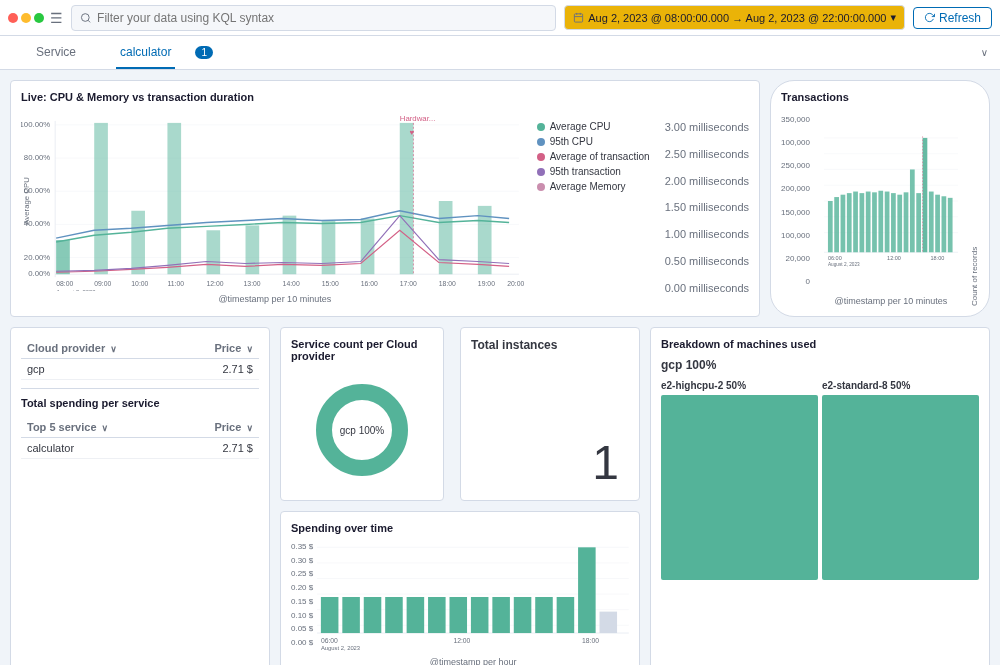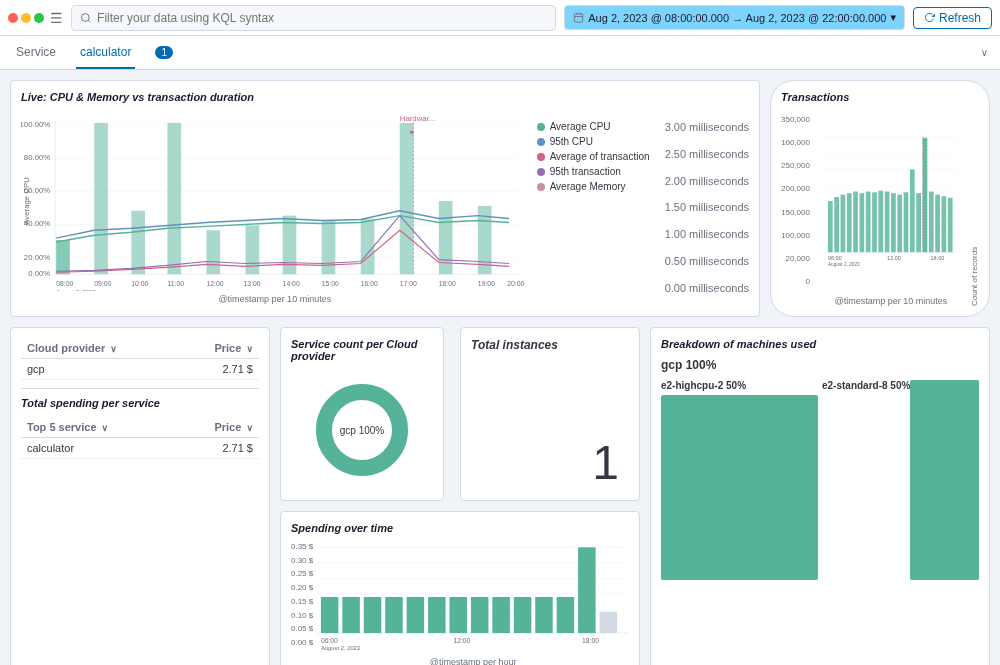--- a/index.html
+++ b/index.html
@@ -9,36 +9,36 @@
     .topbar { display: flex; align-items: center; background: #fff; border-bottom: 1px solid #d3dae6; padding: 4px 8px; gap: 8px; height: 36px; }
     .topbar-left { display: flex; align-items: center; gap: 6px; }
     .topbar-left .dots { display: flex; gap: 3px; }
     .dot { width: 10px; height: 10px; border-radius: 50%; }
     .dot-red { background: #ff5f57; }
     .dot-yellow { background: #febc2e; }
     .dot-green { background: #28c840; }
     .menu-icon { font-size: 14px; color: #69707d; cursor: pointer; }
     .search-box { flex: 1; display: flex; align-items: center; background: #f5f7fa; border: 1px solid #d3dae6; border-radius: 4px; padding: 3px 8px; gap: 6px; height: 26px; }
     .search-box input { border: none; background: transparent; font-size: 12px; width: 100%; outline: none; color: #69707d; }
-    .date-btn { display: flex; align-items: center; gap: 4px; border: 1px solid #d3dae6; border-radius: 4px; padding: 5px 8px; font-size: 11px; background: #7dd3fc; cursor: pointer; white-space: nowrap; }
+    .date-btn { display: flex; align-items: center; gap: 4px; border: 1px solid #d3dae6; border-radius: 4px; padding: 5px 8px; font-size: 11px; background: #eab308; cursor: pointer; white-space: nowrap; }
     .refresh-btn { display: flex; align-items: center; gap: 4px; border: 1px solid #006bb4; border-radius: 4px; padding: 3px 10px; font-size: 12px; background: #fff; color: #006bb4; cursor: pointer; }
 
     
     .tabbar { display: flex; align-items: center; background: #fff; border-bottom: 1px solid #d3dae6; padding: 0 12px; height: 34px; gap: 16px; }
-    .tab-item { padding: 8px 4px; font-size: 12px; color: #69707d; cursor: pointer; border-bottom: 2px solid transparent; }
+    .tab-item { padding: 8px 4px; font-size: 12px; color: #69707d; cursor: pointer; border-bottom: 2px solid transparent; margin-left: 20px; }
     .tab-item.active { color: #006bb4; border-bottom: 2px solid #006bb4; }
     .tab-badge { background: #006bb4; color: #fff; border-radius: 10px; padding: 1px 6px; font-size: 10px; margin-left: 4px; }
     .tab-chevron { font-size: 10px; color: #69707d; margin-left: auto; }
 
     
     .main { padding: 10px; display: flex; flex-direction: column; gap: 10px; background: #f0f4f9; }
 
     
     .card { background: #fff; border: 1px solid #d3dae6; border-radius: 4px; padding: 10px; }
-    .card-title { font-size: 11px; font-weight: 600; color: #1a1a2e; margin-bottom: 8px; font-style: italic; }
+    .card-title { font-size: 11px; font-weight: 600; color: #1a1a2e; margin-bottom: 8px; }
 
     
     .top-row { display: flex; gap: 10px; }
     .cpu-card { flex: 1; }
     .transactions-card { width: 220px; border-radius: 24px; }
 
     
     .cpu-chart-container { display: flex; gap: 8px; }
     .cpu-chart-left { flex: 1; min-width: 0; }
     .cpu-legend { display: flex; flex-direction: column; gap: 4px; font-size: 10px; color: #343741; min-width: 120px; padding-top: 10px; }
@@ -412,21 +412,21 @@
       <div class="card-title">Breakdown of machines used</div>
       <div class="breakdown-header gcp-label">
         <strong>gcp 100%</strong>
       </div>
 
       <div style="display:flex; gap:4px; margin-top:8px; height:200px;">
         <div style="flex:1; display:flex; flex-direction:column;">
           <div style="font-size:10px; font-weight:600; color:#343741; margin-bottom:4px;">e2-highcpu-2 50%</div>
           <div style="flex:1; background:#54b399; border-radius:2px;"></div>
         </div>
-        <div style="flex:1; display:flex; flex-direction:row;">
+        <div style="flex:1; display:flex; flex-direction:column;">
           <div style="font-size:10px; font-weight:600; color:#343741; margin-bottom:4px;">e2-standard-8 50%</div>
           <div style="flex:1; background:#54b399; border-radius:2px;"></div>
         </div>
       </div>
     </div>
   </div>
 
 </div>
 
 </body></html>

